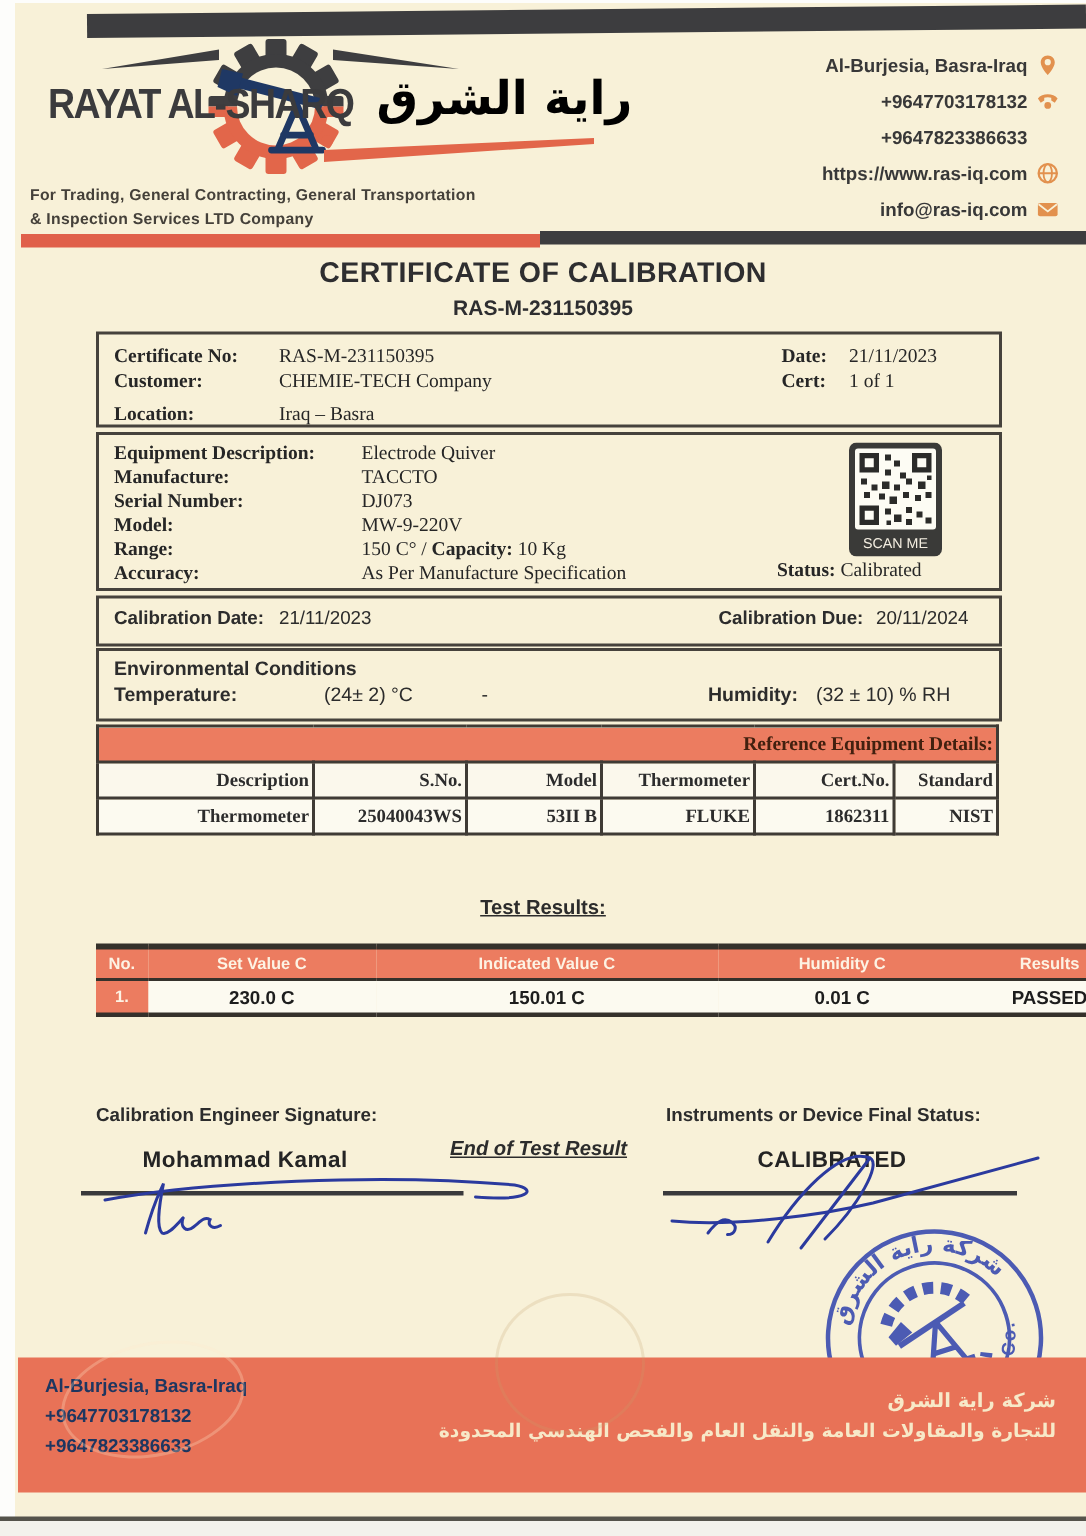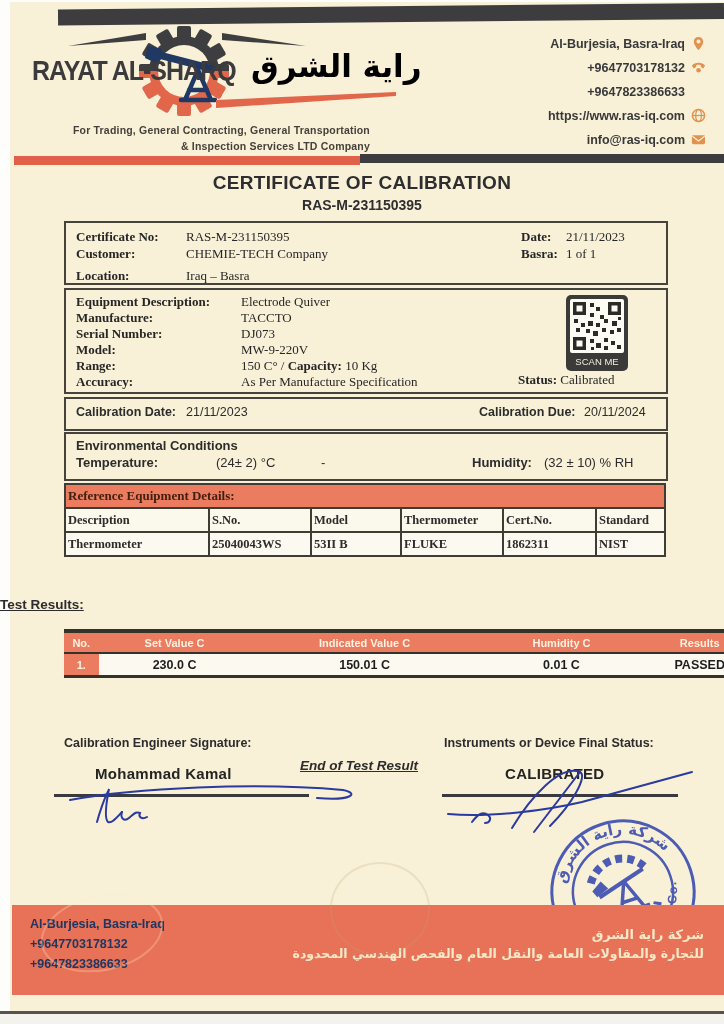--- a/index.html
+++ b/index.html
@@ -7,21 +7,21 @@
   .page{position:relative;width:724px;height:1024px;overflow:hidden;}
   .paper{position:absolute;left:10px;top:2px;width:714px;height:1010px;background:#f8f1d8;}
   .bottom-edge{position:absolute;left:0;top:1011px;width:724px;height:3px;background:#55534b;}
   .below-edge{position:absolute;left:0;top:1014px;width:724px;height:10px;background:#f3f2ec;}
   .top-bar{position:absolute;left:58px;top:3px;width:666px;height:16px;background:#3d3d3f;transform:rotate(-0.55deg);transform-origin:100% 50%;}
 
   
   .logo-en{position:absolute;left:32px;top:56px;font-size:25px;font-weight:800;letter-spacing:-1px;color:#3b3b3d;transform:scaleY(1.12);}
   .logo-ar{position:absolute;left:226px;top:48px;font-size:31px;font-weight:700;color:#000000;direction:rtl;font-family:"DejaVu Sans",sans-serif;margin-left:25px;}
   .logo-graphic{position:absolute;left:66px;top:24px;}
-  .tagline{position:absolute;left:20px;top:122px;width:350px;text-align:right;font-size:10.5px;font-weight:600;color:#45413a;line-height:1.55;letter-spacing:.2px;}
+  .tagline{position:absolute;left:20px;top:122px;width:350px;text-align:left;font-size:10.5px;font-weight:600;color:#45413a;line-height:1.55;letter-spacing:.2px;}
   .contact{position:absolute;right:18px;top:36px;width:200px;}
   .contact-row{display:flex;justify-content:flex-end;align-items:center;gap:6px;margin-bottom:9px;}
   .contact-row span{font-size:12.5px;font-weight:700;color:#383838;}
   .cicon{width:15px;height:15px;flex:0 0 auto;}
 
   .divider-orange{position:absolute;left:14px;top:156px;width:346px;height:9px;background:#e0604a;}
   .divider-dark{position:absolute;left:360px;top:154px;width:364px;height:9px;background:#3d3d3f;}
 
   .title{position:absolute;left:0;top:172px;width:724px;text-align:center;font-size:19px;font-weight:800;color:#2e2e30;letter-spacing:.3px;}
   .title-ref{position:absolute;left:0;top:197px;width:724px;text-align:center;font-size:14px;font-weight:700;color:#2e2e30;}
@@ -37,26 +37,26 @@
   .qr-wrap{position:absolute;left:500px;top:5px;width:62px;}
   .status-line{position:absolute;left:452px;top:82px;font-size:13px;color:#262626;}
 
   .cal-box{left:64px;top:397px;width:600px;height:30px;}
   .sans-lbl{font-weight:700;font-size:12.5px;color:#2c2c2c;}
   .sans-val{font-size:12.5px;color:#2c2c2c;}
   .env-box{left:64px;top:432px;width:600px;height:45px;}
 
   table{border-collapse:collapse;table-layout:fixed;}
   .ref-table{position:absolute;left:64px;top:483px;width:602px;}
-  .ref-table td,.ref-table th{border:2px solid #3f3b35;padding:2px 2px;text-align:left;overflow:hidden;font-family:Liberation Serif, serif;}
+  .ref-table td,.ref-table th{border:2px solid #3f3b35;padding:2px 2px;text-align:right;overflow:hidden;font-family:Liberation Serif, serif;}
   .ref-title{background:#ec7c60;font-family:"Liberation Serif",serif;font-size:13px;font-weight:700;color:#42200f;height:18px;}
   .ref-head th{background:#fbf8ec;font-size:12.5px;font-weight:700;color:#2c2c2c;height:18px;}
   .ref-body td{background:#fcfaf0;font-size:12.5px;font-weight:700;color:#2c2c2c;height:18px;}
 
-  .test-title{position:absolute;left:0;top:597px;width:724px;text-align:left;font-size:13.5px;font-weight:800;color:#2c2c2c;}
+  .test-title{position:absolute;left:0;top:597px;width:724px;text-align:center;font-size:13.5px;font-weight:800;color:#2c2c2c;}
   .test-title span{text-decoration:underline;}
   .test-table{position:absolute;left:64px;top:629px;width:691px;border-top:4px solid #35312b;border-bottom:3px solid #35312b;}
   .test-table td{padding:1px 2px;text-align:center;}
   .test-head td{background:#ec7c60;color:#fdf3e4;font-size:11px;font-weight:600;height:17px;border-bottom:2px solid #35312b;}
   .test-body td{background:#fcfaf0;color:#1d1d1d;font-size:12.5px;font-weight:700;height:19px;}
   .test-body td.no-cell{background:#ec7c60;color:#fdf3e4;font-weight:600;font-size:11px;}
 
   .sig-label{position:absolute;font-size:12.5px;font-weight:800;color:#2c2c2c;}
   .sig-name{position:absolute;font-size:15px;font-weight:800;color:#242424;letter-spacing:.3px;}
   .sig-line{position:absolute;height:3px;background:#3a3a3c;}
@@ -198,21 +198,21 @@
     </div>
     <div class="cert-row" style="left:10px;top:45px;">
       <span class="lbl">Location:</span>
       <span style="position:absolute;left:110px;white-space:nowrap;">Iraq – Basra</span>
     </div>
     <div class="cert-row" style="left:455px;top:6px;">
       <span class="lbl">Date:</span>
       <span style="position:absolute;left:45px;white-space:nowrap;">21/11/2023</span>
     </div>
     <div class="cert-row" style="left:455px;top:23px;">
-      <span class="lbl">Basra:</span>
+      <span class="lbl">Cert:</span>
       <span style="position:absolute;left:45px;white-space:nowrap;">1 of 1</span>
     </div>
   </div>
 
   <div class="box equip-box serif">
     <div class="eq-row" style="top:4px;"><span class="lbl">Equipment Description:</span><span class="val">Electrode Quiver</span></div>
     <div class="eq-row" style="top:20px;"><span class="lbl">Manufacture:</span><span class="val">TACCTO</span></div>
     <div class="eq-row" style="top:36px;"><span class="lbl">Serial Number:</span><span class="val">DJ073</span></div>
     <div class="eq-row" style="top:52px;"><span class="lbl">Model:</span><span class="val">MW-9-220V</span></div>
     <div class="eq-row" style="top:68px;">

